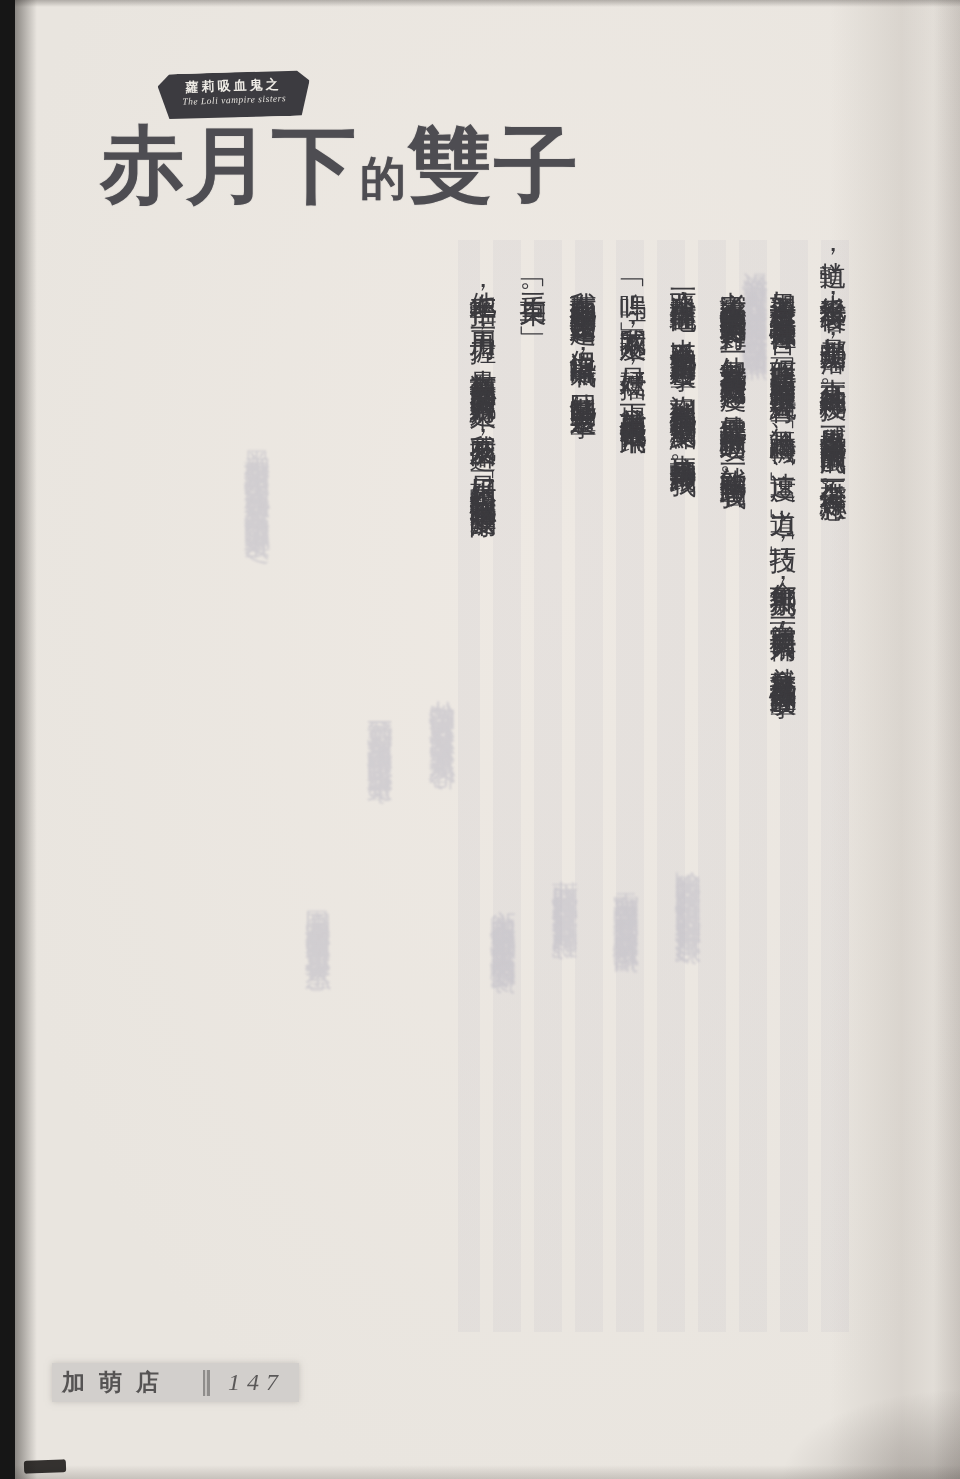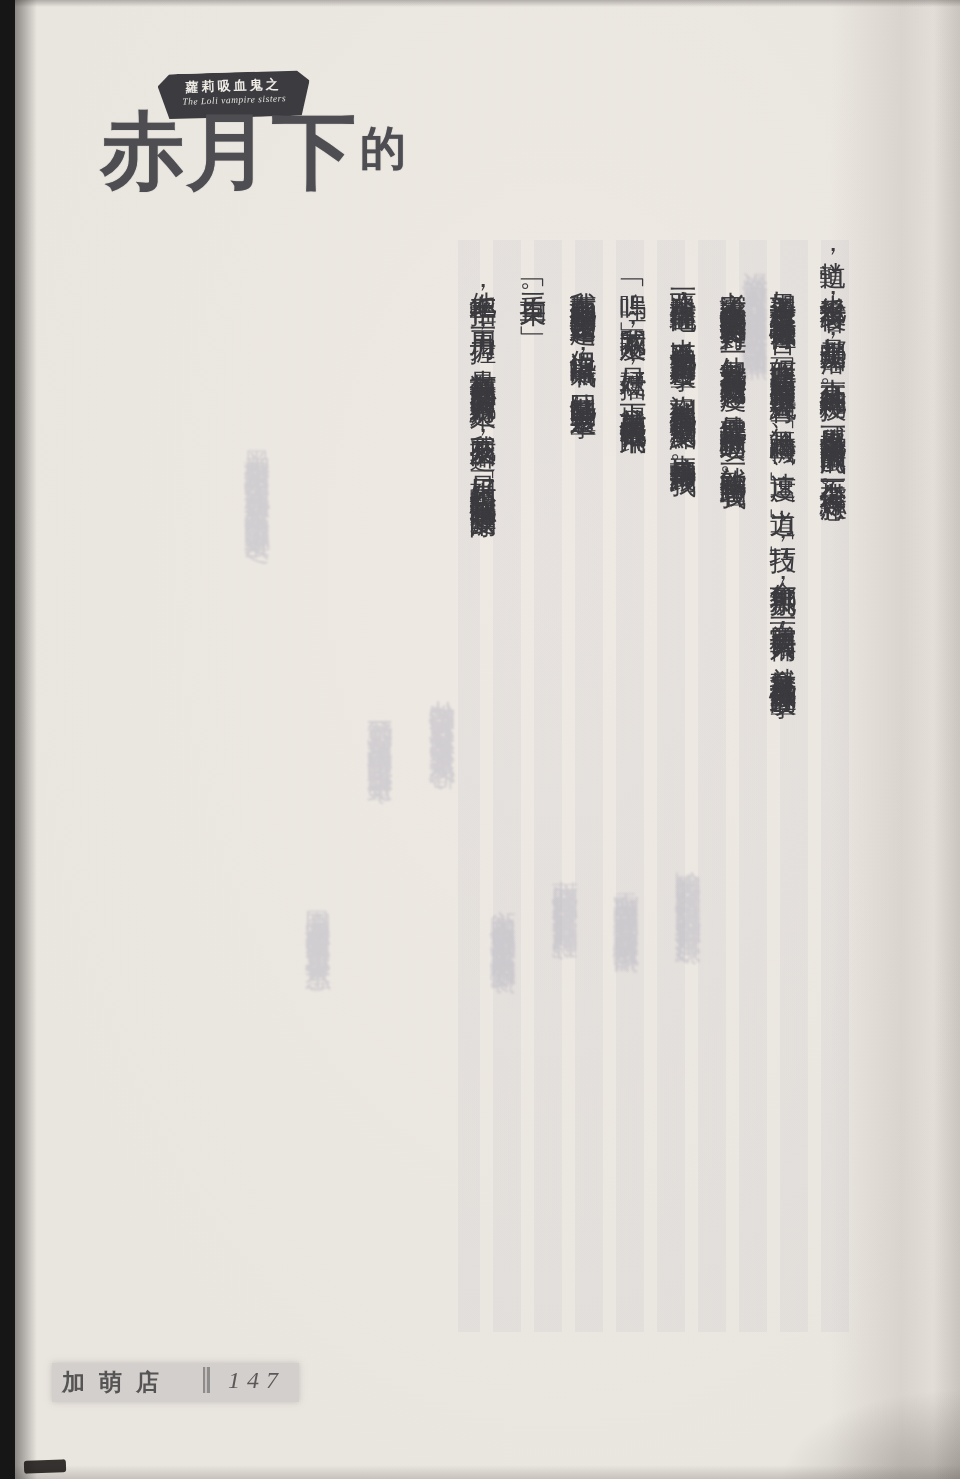--- a/index.html
+++ b/index.html
@@ -34,21 +34,21 @@
     clip-path:polygon(0% 26%, 8% 0%, 92% 2%, 100% 24%, 94% 100%, 7% 97%);
     color:var(--ribbon-text,#efece6);
     text-align:center;
   }
   .ribbon-l1{margin-top:6px;font-size:13px;font-weight:bold;letter-spacing:3px;line-height:1.2;}
   .ribbon-l2{font-size:9.5px;font-style:italic;letter-spacing:.5px;line-height:1.3;opacity:.95;}
 
   
   .title{
     position:absolute;left:100px;top:96px;height:112px;
-    display:flex;align-items:center;
+    display:flex;align-items:flex-end;
     color:var(--title-ink,#4e4d52);
     font-weight:bold;
     text-shadow:0 0 1px rgba(78,77,82,.5);
     white-space:nowrap;
   }
   .title .big{font-size:84px;line-height:1;letter-spacing:2px;}
   .title .small{font-size:46px;line-height:1;margin:0 2px 6px 2px;}
 
   
   .vtext{
@@ -76,21 +76,21 @@
     color:var(--bleed,#8d8da8);
     opacity:.28;
     transform:scaleX(-1);
     filter:blur(1.1px);
     pointer-events:none;
   }
 
   
   .footer{
     position:absolute;left:52px;top:1363px;
-    display:flex;align-items:flex-start;
+    display:flex;align-items:center;
     background:var(--footer-band,#d2cfcc);
     padding:4px 14px 4px 10px;
     box-shadow:0 0 6px rgba(160,155,150,.5);
     gap:8px;
   }
   .footer .shop{
     font-size:23px;color:var(--footer-ink,#555353);
     letter-spacing:14px;font-weight:bold;
   }
   .footer .sep{
@@ -110,20 +110,21 @@
   <div class="page-curl"></div>
 
   <div class="ribbon">
     <div class="ribbon-l1">蘿莉吸血鬼之</div>
     <div class="ribbon-l2">The Loli vampire sisters</div>
   </div>
 
   <div class="title">
     <span class="big">赤月下</span>
     <span class="small">的</span>
+    <span class="big">雙子</span>
   </div>
 
   <div id="bleed-layer">
       <div class="bleed" style="left: 735px; top: 252px; height: 560px;">影從背後疾速逼近我側身翻滾避開那道斬擊卻感到肩膀一陣劇痛</div>
       <div class="bleed" style="left: 668px; top: 850px; height: 470px;">劍光閃爍之間他的身形已經消失在視線當中只留下殘影</div>
       <div class="bleed" style="left: 606px; top: 872px; height: 350px;">雷鳴般的轟響在耳邊炸開我勉強舉起劍格擋</div>
       <div class="bleed" style="left: 545px; top: 860px; height: 470px;">地面裂開無數碎石飛濺而起遮蔽了我的視野</div>
       <div class="bleed" style="left: 483px; top: 890px; height: 440px;">強大的壓力讓我幾乎喘不過氣來只能咬牙硬撐</div>
       <div class="bleed" style="left: 422px; top: 680px; height: 650px;">他的嘴角勾起一抹笑意彷彿勝券在握一般令人心悸</div>
       <div class="bleed" style="left: 360px; top: 700px; height: 630px;">我深吸一口氣將魔力集中到劍刃之上準備反擊</div>

